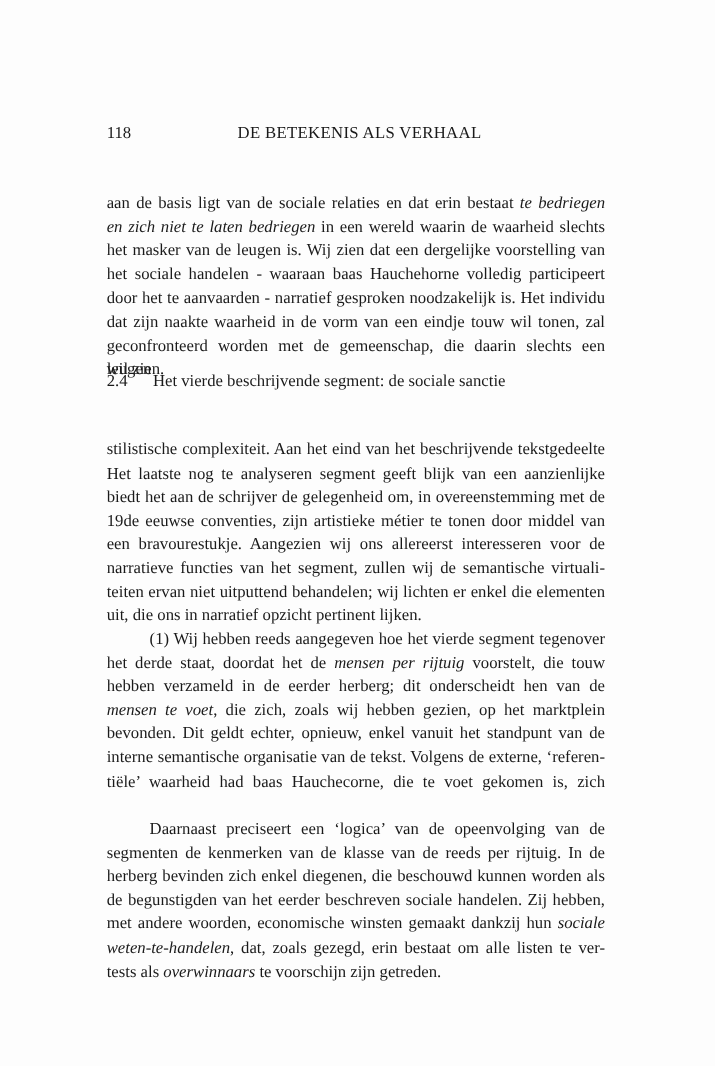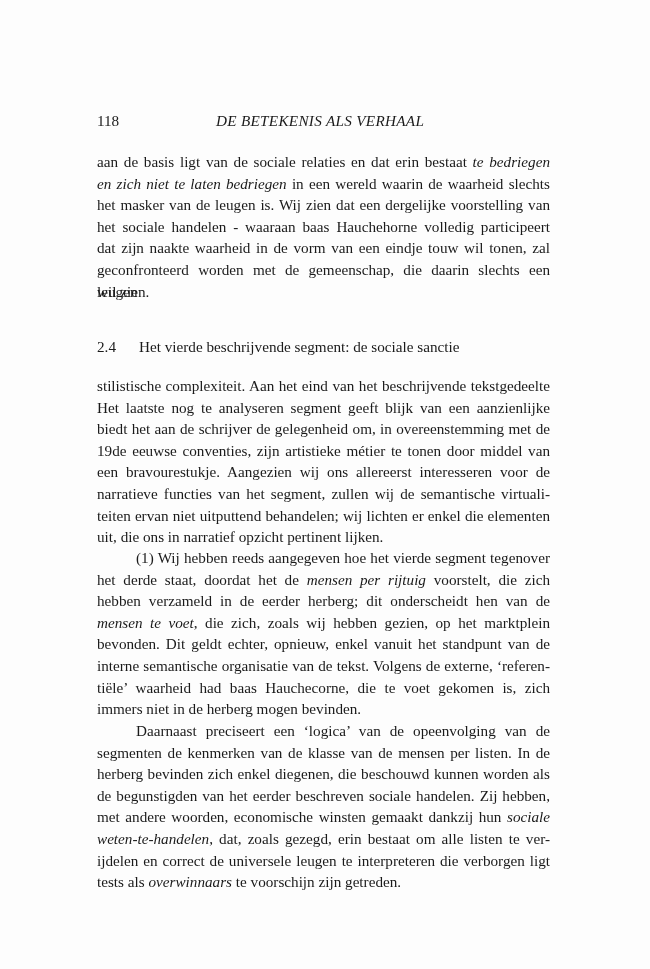--- a/index.html
+++ b/index.html
@@ -1,22 +1,22 @@
 <!DOCTYPE html>
 <html><head>
 <meta charset="utf-8">
 <style>
   html, body { margin: 0; padding: 0; background: #ffffff; }
   body { width: 650px; height: 969px; position: relative; overflow: hidden; }
   .page { position: absolute; left: 0; top: 0; width: 650px; height: 969px; background: #fdfdfd; }
   .text { font-family: "Liberation Serif", "DejaVu Serif", serif; color: #1a1a1a; font-size: 15.2px; }
   .header { position: absolute; top: 112px; left: 97px; width: 453px; height: 20px; }
   .pagenum { position: absolute; left: 0; top: 0; }
-  .running { position: absolute; left: 119px; top: 0; letter-spacing: 0.3px; font-style: italic; }
-  .block { position: absolute; left: 97px; width: 453px; }
+  .running { position: absolute; left: 119px; top: 0; letter-spacing: 0.3px; }
+  .block { position: absolute; left: 97px; width: 453px; margin-top: 23px; }
   .line { display: block; height: 21.6px; line-height: 21.6px; text-align: justify; text-align-last: justify; white-space: nowrap; overflow: visible; }
   .line.last { text-align-last: left; }
   .line.indent { padding-left: 39px; }
   .line span { white-space: normal; }
   .j { display: block; text-align: justify; text-align-last: justify; }
   .j.last { text-align-last: left; }
   i { font-style: italic; }
   .heading { position: absolute; left: 97px; top: 338px; width: 453px; }
   .heading .num { display: inline-block; width: 42px; }
 </style>
@@ -27,20 +27,21 @@
   <div class="header text">
     <span class="pagenum">118</span>
     <span class="running">DE BETEKENIS ALS VERHAAL</span>
   </div>
 
   <div class="block text" style="top:151px;">
       <span class="j line"><span>aan de basis ligt van de sociale relaties en dat erin bestaat </span><i>te bedriegen</i></span>
       <span class="j line"><i>en zich niet te laten bedriegen</i><span> in een wereld waarin de waarheid slechts</span></span>
       <span class="j line"><span>het masker van de leugen is. Wij zien dat een dergelijke voorstelling van</span></span>
       <span class="j line"><span>het sociale handelen - waaraan baas Hauchehorne volledig participeert</span></span>
+      <span class="j line"><span>door het te aanvaarden - narratief gesproken noodzakelijk is. Het individu</span></span>
       <span class="j line"><span>dat zijn naakte waarheid in de vorm van een eindje touw wil tonen, zal</span></span>
       <span class="j line"><span>geconfronteerd worden met de gemeenschap, die daarin slechts een leugen</span></span>
       <span class="j line last"><span>wil zien.</span></span>
     </div>
 
   <div class="heading text">
     <span class="num">2.4</span><span>Het vierde beschrijvende segment: de sociale sanctie</span>
   </div>
 
   <div class="block text" style="top:375px;">
@@ -48,31 +49,29 @@
       <span class="j line"><span>Het laatste nog te analyseren segment geeft blijk van een aanzienlijke</span></span>
       <span class="j line"><span>biedt het aan de schrijver de gelegenheid om, in overeenstemming met de</span></span>
       <span class="j line"><span>19de eeuwse conventies, zijn artistieke métier te tonen door middel van</span></span>
       <span class="j line"><span>een bravourestukje. Aangezien wij ons allereerst interesseren voor de</span></span>
       <span class="j line"><span>narratieve functies van het segment, zullen wij de semantische virtuali-</span></span>
       <span class="j line"><span>teiten ervan niet uitputtend behandelen; wij lichten er enkel die elementen</span></span>
       <span class="j line last"><span>uit, die ons in narratief opzicht pertinent lijken.</span></span>
     </div>
   <div class="block text" style="top:547px;">
       <span class="j line indent"><span>(1) Wij hebben reeds aangegeven hoe het vierde segment tegenover</span></span>
-      <span class="j line"><span>het derde staat, doordat het de </span><i>mensen per rijtuig</i><span> voorstelt, die zich</span></span>
+      <span class="j line"><span>het derde staat, doordat het de </span><i>mensen per rijtuig</i><span> voorstelt, die touw</span></span>
       <span class="j line"><span>hebben verzameld in de eerder herberg; dit onderscheidt hen van de</span></span>
       <span class="j line"><i>mensen te voet</i><span>, die zich, zoals wij hebben gezien, op het marktplein</span></span>
       <span class="j line"><span>bevonden. Dit geldt echter, opnieuw, enkel vanuit het standpunt van de</span></span>
       <span class="j line"><span>interne semantische organisatie van de tekst. Volgens de externe, ‘referen-</span></span>
       <span class="j line"><span>tiële’ waarheid had baas Hauchecorne, die te voet gekomen is, zich</span></span>
-      <span class="j line last"><span>immers niet in de herberg mogen bevinden.</span></span>
     </div>
   <div class="block text" style="top:720px;">
       <span class="j line indent"><span>Daarnaast preciseert een ‘logica’ van de opeenvolging van de</span></span>
-      <span class="j line"><span>segmenten de kenmerken van de klasse van de mensen per listen. In de</span></span>
+      <span class="j line"><span>segmenten de kenmerken van de klasse van de reeds per rijtuig. In de</span></span>
       <span class="j line"><span>herberg bevinden zich enkel diegenen, die beschouwd kunnen worden als</span></span>
       <span class="j line"><span>de begunstigden van het eerder beschreven sociale handelen. Zij hebben,</span></span>
       <span class="j line"><span>met andere woorden, economische winsten gemaakt dankzij hun </span><i>sociale</i></span>
       <span class="j line"><i>weten-te-handelen</i><span>, dat, zoals gezegd, erin bestaat om alle listen te ver-</span></span>
-      <span class="j line"><span>ijdelen en correct de universele leugen te interpreteren die verborgen ligt</span></span>
       <span class="j line last"><span>tests als </span><i>overwinnaars</i><span> te voorschijn zijn getreden.</span></span>
     </div>
 </div>
 
 </body></html>

